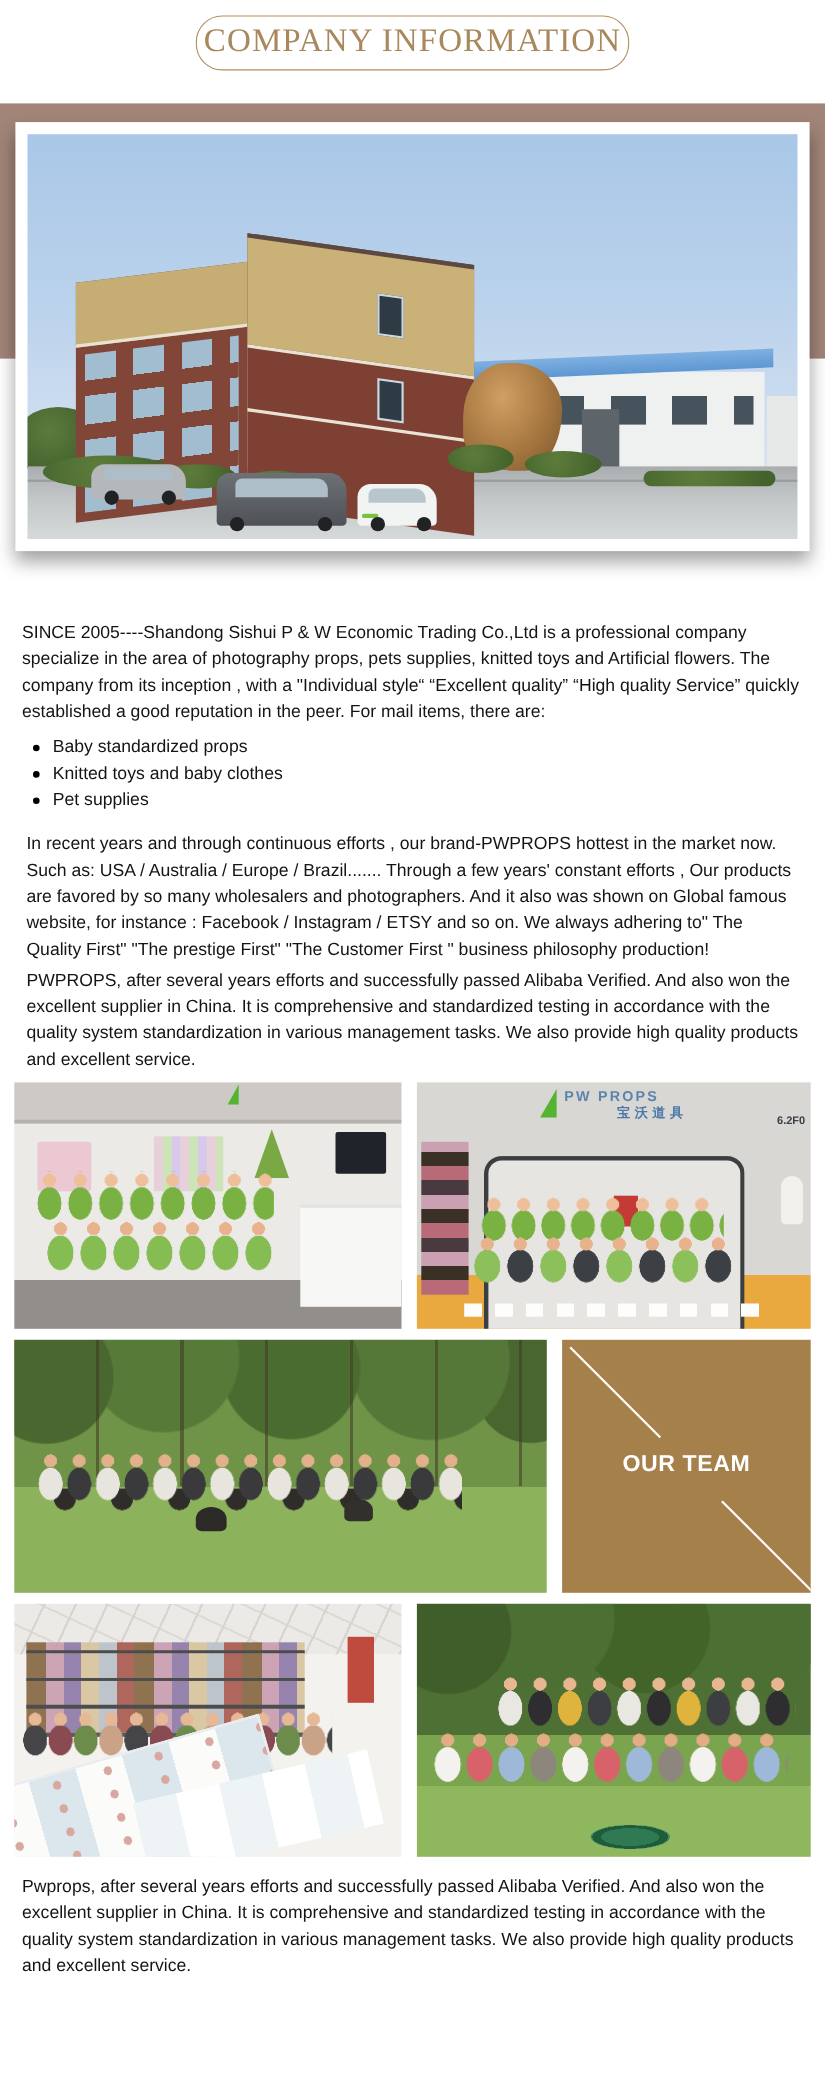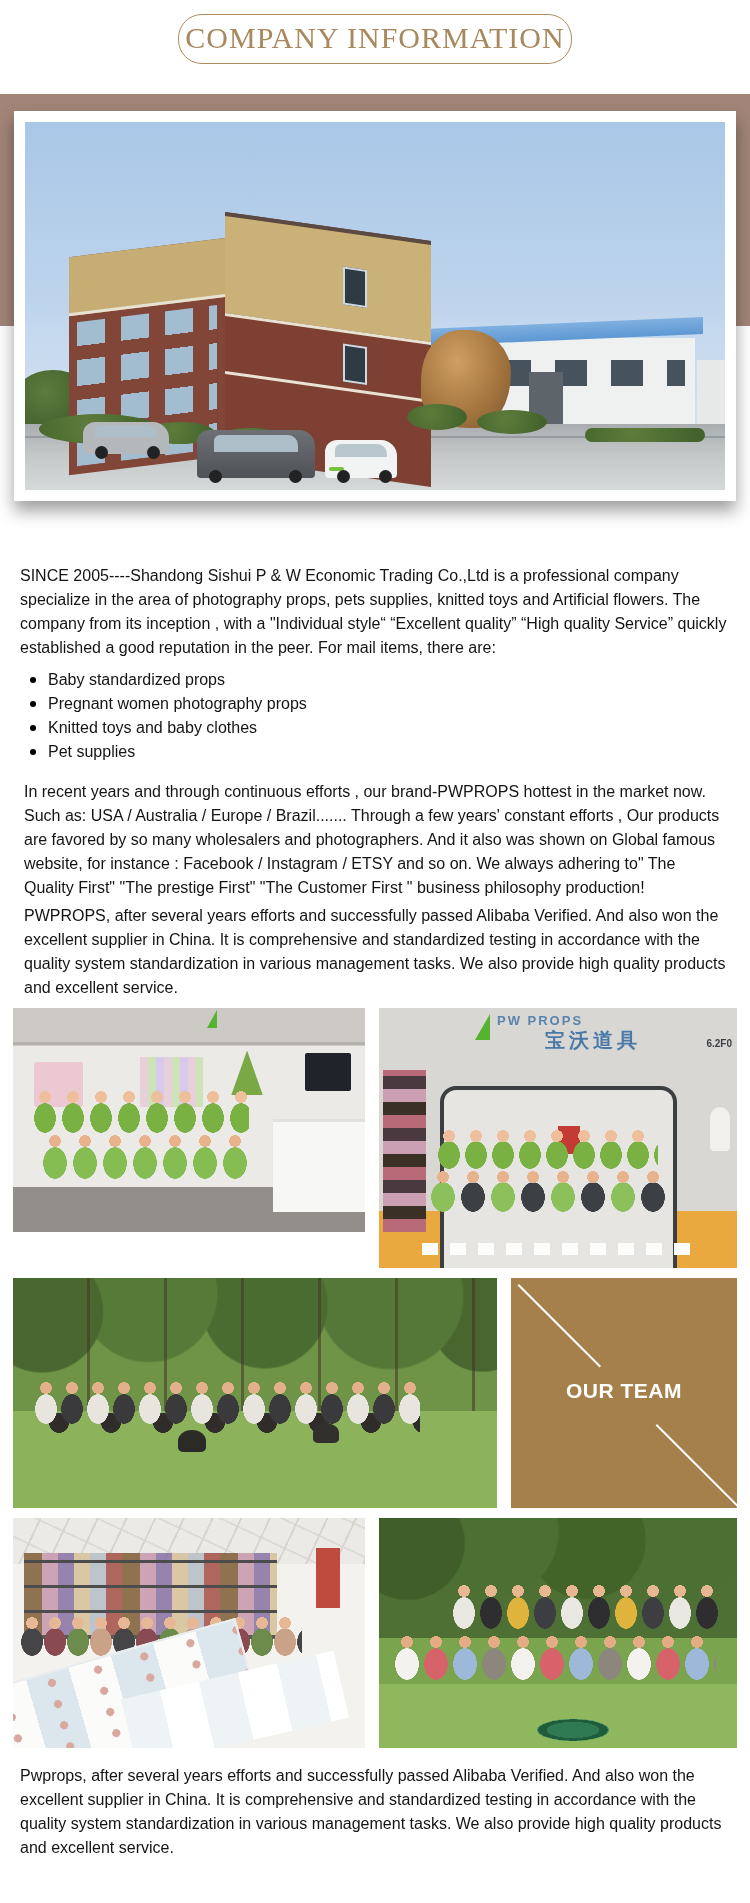--- a/index.html
+++ b/index.html
@@ -104,26 +104,26 @@
   .b1-crowdback{left:5%;width:62%;top:36%;height:44px;background-repeat:repeat-x;
     background-image:radial-gradient(circle 6px at 14px 8px,#eebf9a 97%,transparent),
       radial-gradient(ellipse 11px 15px at 14px 29px,#79b243 97%,transparent);
     background-size:28px 44px,28px 44px;}
   .b1-crowdfront{left:8%;width:60%;top:56%;height:46px;background-repeat:repeat-x;
     background-image:radial-gradient(circle 6px at 14px 8px,#e8b28c 97%,transparent),
       radial-gradient(ellipse 12px 16px at 14px 30px,#86bd52 97%,transparent);
     background-size:30px 46px,30px 46px;}
 
   
-  .ph-b2{width:358px;height:260px;background:linear-gradient(180deg,#d8d7d4 0 78%,#e9a93f 78% 100%);}
+  .ph-b2{width:358px;height:224px;background:linear-gradient(180deg,#d8d7d4 0 78%,#e9a93f 78% 100%);}
   .b2-logo{position:absolute;left:50%;top:6px;transform:translateX(-50%);display:flex;gap:7px;align-items:flex-start;}
   .b2-sail{width:0;height:0;border-left:15px solid transparent;border-bottom:26px solid #54b32f;}
   .b2-lt{line-height:1.15;text-align:left;}
   .b2-en{display:block;color:#5b84ad;font-weight:bold;font-size:13px;letter-spacing:2px;}
-  .b2-cn{display:block;color:#4a79a8;font-weight:bold;font-size:20px;letter-spacing:4px;margin-left:48px;}
+  .b2-cn{display:block;color:#4a79a8;font-weight:bold;font-size:12px;letter-spacing:4px;margin-left:48px;}
   .b2-tag{position:absolute;right:5px;top:30px;color:#3a3f45;font-weight:bold;font-size:10px;}
   .b2-arch{left:17%;top:30%;width:64%;height:70%;border:4px solid #3c3f42;border-bottom:none;
     border-radius:16px 16px 0 0;background:#e7e5e1;}
   .b2-sign{left:50%;top:20%;width:22px;height:28px;background:#c43a35;}
   .b2-posters{left:1%;top:24%;width:12%;height:62%;
     background:repeating-linear-gradient(0deg,#b86a78 0 13px,#3a3026 13px 26px,#caa0b2 26px 39px,#4a3a40 39px 52px);}
   .b2-mann{right:2%;top:38%;width:20px;height:44px;background:#f2f0ec;border-radius:10px 10px 4px 4px;}
   .b2-crowdback{left:16%;width:62%;top:46%;height:42px;background-repeat:repeat-x;
     background-image:radial-gradient(circle 6px at 13px 8px,#eebf9a 97%,transparent),
       radial-gradient(ellipse 11px 14px at 13px 27px,#79b243 97%,transparent);
@@ -278,21 +278,20 @@
         <i class="c-wheels"></i>
       </i>
     </div>
   </div>
 </div>
 
 <div class="copy">
   <p>SINCE 2005----Shandong Sishui P &amp; W Economic Trading Co.,Ltd is a professional company specialize in the area of photography props, pets supplies, knitted toys and Artificial flowers. The company from its inception , with a "Individual style“ “Excellent quality” “High quality Service” quickly established a good reputation in the peer.  For mail items, there are:</p>
   <ul class="bullets">
     <li>Baby standardized props</li>
-    <li>Pregnant women photography props</li>
     <li>Knitted toys and baby clothes</li>
     <li>Pet supplies</li>
   </ul>
 </div>
 
 <div class="copy2">
   <p>In recent years and through continuous efforts , our brand-PWPROPS hottest in the market now. Such as: USA / Australia / Europe / Brazil....... Through a few years' constant efforts , Our products are favored by so many wholesalers and photographers. And it also was shown on Global famous website, for instance : Facebook / Instagram / ETSY and so on.  We always adhering to" The Quality First" "The prestige First" "The Customer First " business philosophy production!</p>
   <p>PWPROPS, after several years efforts and successfully passed Alibaba Verified. And also won the excellent supplier in China. It is comprehensive and standardized testing in accordance with the quality system standardization in various management tasks. We also provide high quality products and excellent service.</p>
 </div>
 

